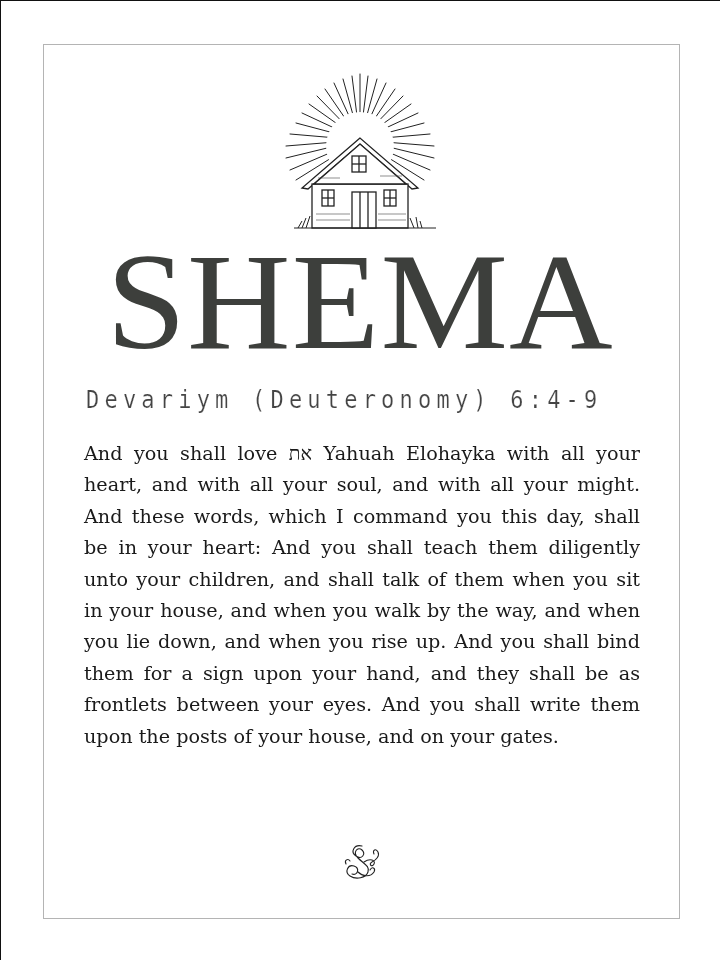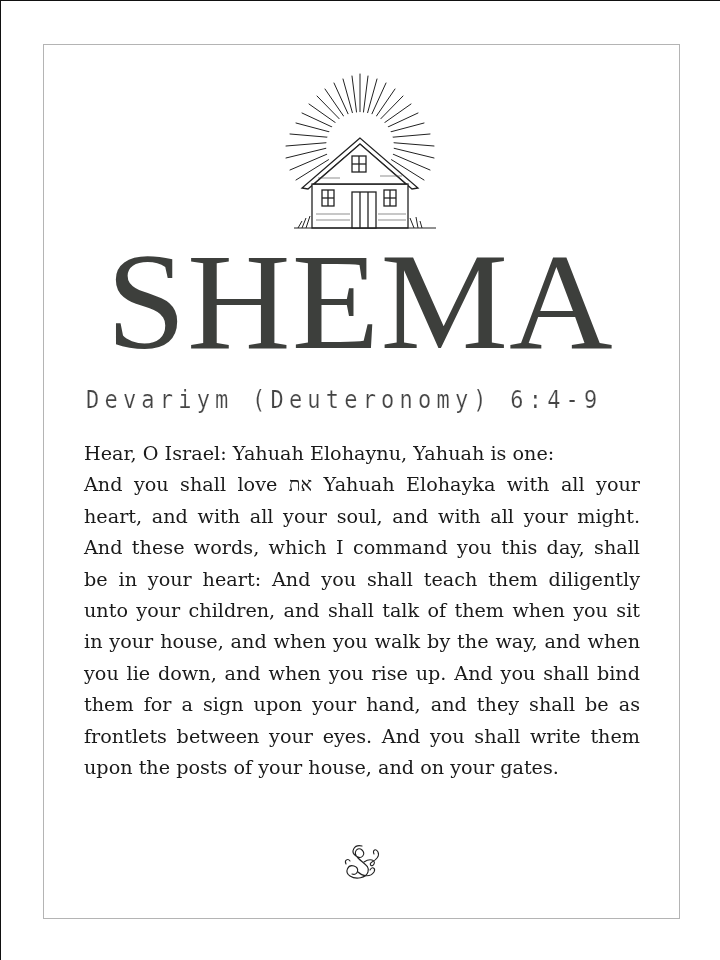--- a/index.html
+++ b/index.html
@@ -123,21 +123,20 @@
     <path d="M22 160 L26 150 M26 160 L30 148 M18 160 L22 153"></path>
     <path d="M134 160 L130 150 M138 160 L136 149 M142 160 L140 153"></path>
   </g>
 </svg>
 
 <div class="title">SHEMA</div>
 
 <div class="subtitle">Devariym (Deuteronomy) 6:4-9</div>
 
 <div class="body-text">
-  <span class="first">Hear, O Israel: Yahuah Elohaynu, Yahuah is one:</span>
   <span>And you shall love את Yahuah Elohayka with all your heart, and with all your soul, and with all your might. And these words, which I command you this day, shall be in your heart: And you shall teach them diligently unto your children, and shall talk of them when you sit in your house, and when you walk by the way, and when you lie down, and when you rise up. And you shall bind them for a sign upon your hand, and they shall be as frontlets between your eyes. And you shall write them upon the posts of your house, and on your gates.</span>
 </div>
 
 <svg class="flourish" viewBox="0 0 44 40">
   <g stroke="#222" stroke-width="1.1" fill="none" stroke-linecap="round">
     <path d="M22 4 C14 2, 10 10, 16 14 C22 18, 26 12, 22 8 C18 4, 12 10, 18 16 C24 22, 30 24, 28 30 C26 36, 16 38, 10 34 C4 30, 8 22, 14 24 C20 26, 18 34, 12 32"></path>
     <path d="M24 20 C30 16, 36 18, 34 22 C32 26, 28 22, 32 20 C36 18, 40 14, 38 10 C36 6, 32 8, 34 12"></path>
     <path d="M18 30 C22 34, 30 36, 34 30 C36 26, 32 24, 30 28"></path>
     <path d="M6 22 C4 18, 8 16, 10 19"></path>
   </g>

